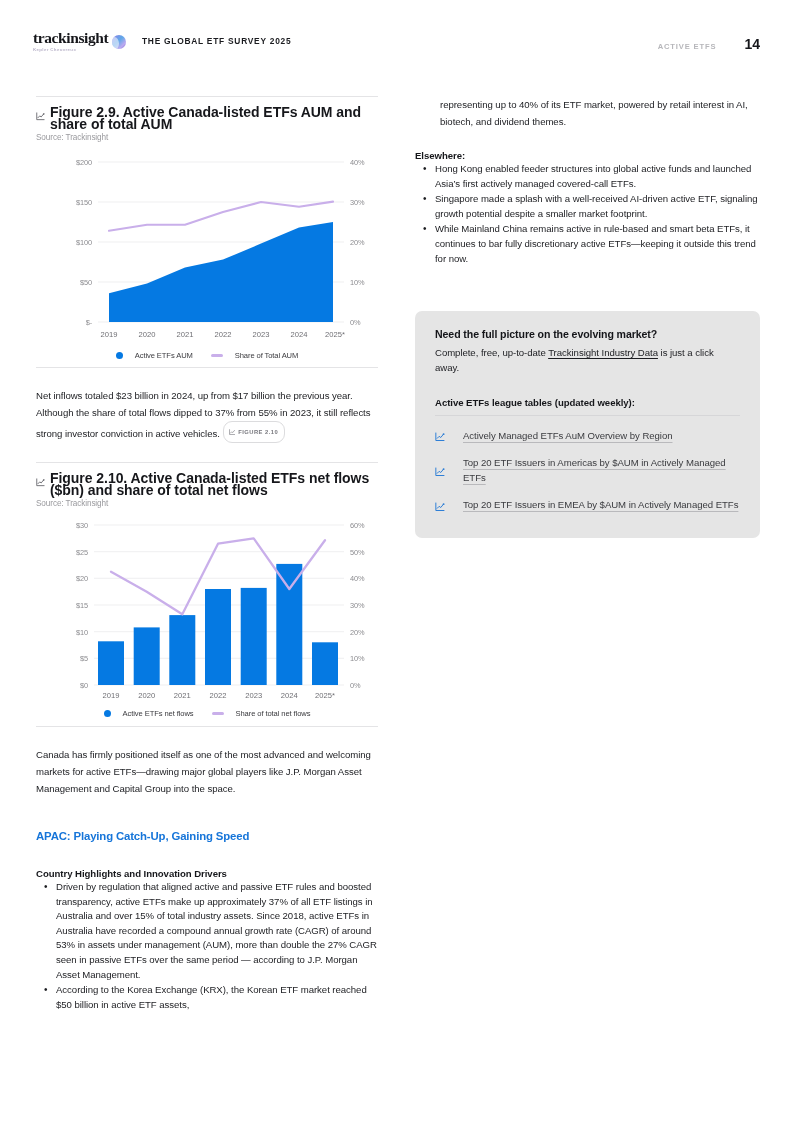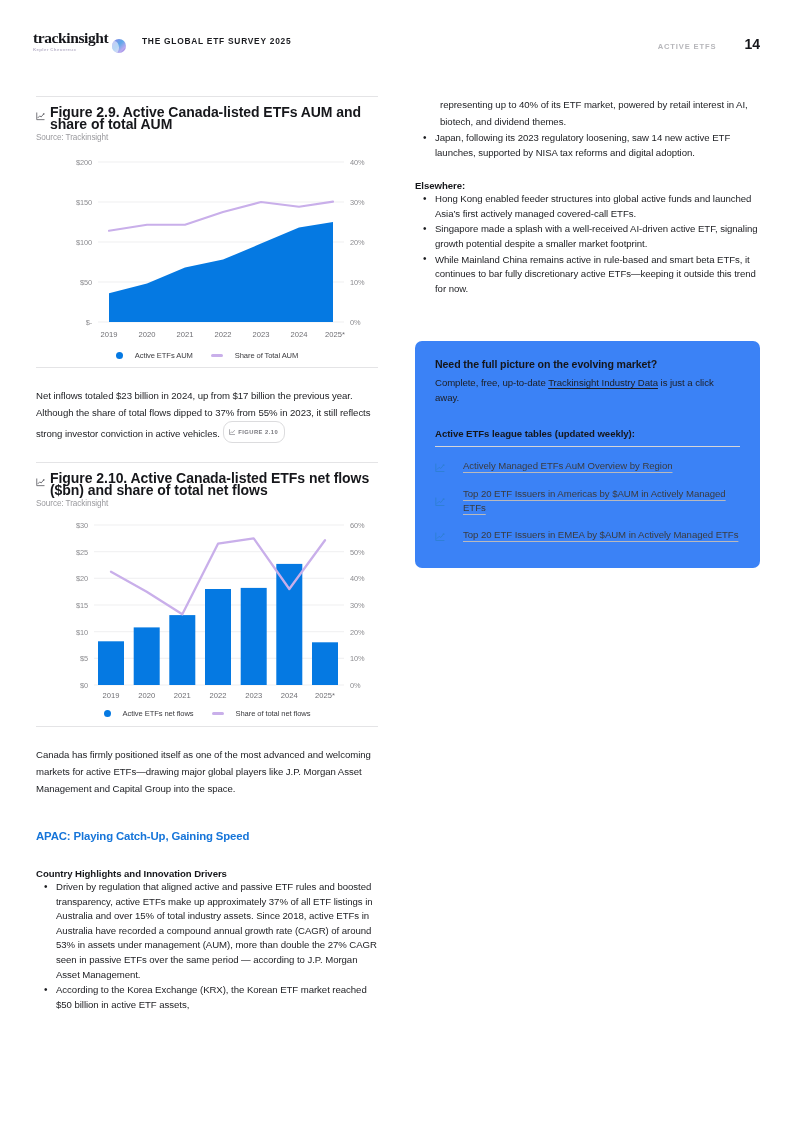--- a/index.html
+++ b/index.html
@@ -10,21 +10,21 @@
     color: #111111;
     -webkit-font-smoothing: antialiased;
   }
   .page { position: relative; width: 793px; height: 1121px; padding: 0; }
 
   
   .header {
     position: absolute; left: 0; top: 30px; width: 793px; height: 34px;
     display: flex; align-items: center;
   }
-  .logo-wrap { position: absolute; left: 33px; top: 0px; display: flex; align-items: flex-end; }
+  .logo-wrap { position: absolute; left: 33px; top: 0px; display: flex; align-items: center; }
   .logo-text { font-family: "Liberation Serif", serif; font-weight: bold; font-size: 15.5px; letter-spacing: -0.4px; color: #15161a; line-height: 16px; }
   .logo-sub { font-size: 4.4px; letter-spacing: 0.35px; color: #b9b3c9; line-height: 6px; margin-top: 1px; font-weight: bold;}
   .logo-orb {
     width: 14px; height: 14px; border-radius: 50%; margin-left: 4px; margin-top: 1px;
     background: linear-gradient(135deg,#8e7fe8 0%, #5fa8e8 45%, #bba9f0 75%, #7d6fd6 100%);
     position: relative; overflow: hidden;
   }
   .logo-orb:after {
     content:""; position:absolute; left:-2px; top:2px; width:9px; height:13px;
     background: rgba(255,255,255,0.55); border-radius: 50%;
@@ -74,21 +74,21 @@
   .fig-chip {
     display: inline-flex; align-items: center; gap: 3px;
     border: 1px solid #dcdcde; border-radius: 9px;
     padding: 1.5px 6px 1.5px 5px; vertical-align: 1.5px; margin-left: 3px;
     background: #fff;
   }
   .fig-chip span { font-size: 5.8px; font-weight: bold; letter-spacing: 0.45px; color: #76767c; }
 
   
   .callout {
-    background: #3b82f6; border-radius: 7px; padding: 17px 20px 22px 20px;
+    background: #e5e5e5; border-radius: 7px; padding: 17px 20px 22px 20px;
   }
   .callout-title { font-size: 10.6px; font-weight: bold; color: #15161a; letter-spacing: -0.1px; }
   .callout-text { font-size: 9.6px; line-height: 14.6px; color: #1c1d21; margin-top: 6px; letter-spacing: -0.05px; }
   .callout-text a, .ul-link { color: #1c1d21; text-decoration: underline; text-underline-offset: 2px; }
   .callout-sub { font-size: 9.6px; font-weight: bold; color: #15161a; margin-top: 22px; letter-spacing: -0.05px; }
   .callout-rule { border-bottom: 1px solid #d6d6d8; margin-top: 7px; }
   .link-row { display: flex; align-items: center; gap: 18px; margin-top: 10px; }
   .link-row .fig-icon { margin-top: 2px; }
   .link-text {
     font-size: 9.6px; line-height: 14.6px; color: #3a3b3f;
@@ -279,23 +279,20 @@
     <ul class="bullets">
       <li>Driven by regulation that aligned active and passive ETF rules and boosted transparency, active ETFs make up approximately 37% of all ETF listings in Australia and over 15% of total industry assets. Since 2018, active ETFs in Australia have recorded a compound annual growth rate (CAGR) of around 53% in assets under management (AUM), more than double the 27% CAGR seen in passive ETFs over the same period — according to J.P. Morgan Asset Management.</li>
       <li>According to the Korea Exchange (KRX), the Korean ETF market reached $50 billion in active ETF assets,</li>
     </ul>
   </div>
 
   <div class="col-right">
 
     <div class="para" style="padding-left:25px;">representing up to 40% of its ETF market, powered by retail interest in AI, biotech, and dividend themes.</div>
 
-    <ul class="bullets">
-      <li>Japan, following its 2023 regulatory loosening, saw 14 new active ETF launches, supported by NISA tax reforms and digital adoption.</li>
-    </ul>
 
     <div class="sub-heading" style="margin-top:20px;">Elsewhere:</div>
     <ul class="bullets">
       <li>Hong Kong enabled feeder structures into global active funds and launched Asia’s first actively managed covered-call ETFs.</li>
       <li>Singapore made a splash with a well-received AI-driven active ETF, signaling growth potential despite a smaller market footprint.</li>
       <li>While Mainland China remains active in rule-based and smart beta ETFs, it continues to bar fully discretionary active ETFs—keeping it outside this trend for now.</li>
     </ul>
 
     <div class="callout" style="margin-top:45px;">
       <div class="callout-title">Need the full picture on the evolving market?</div>

